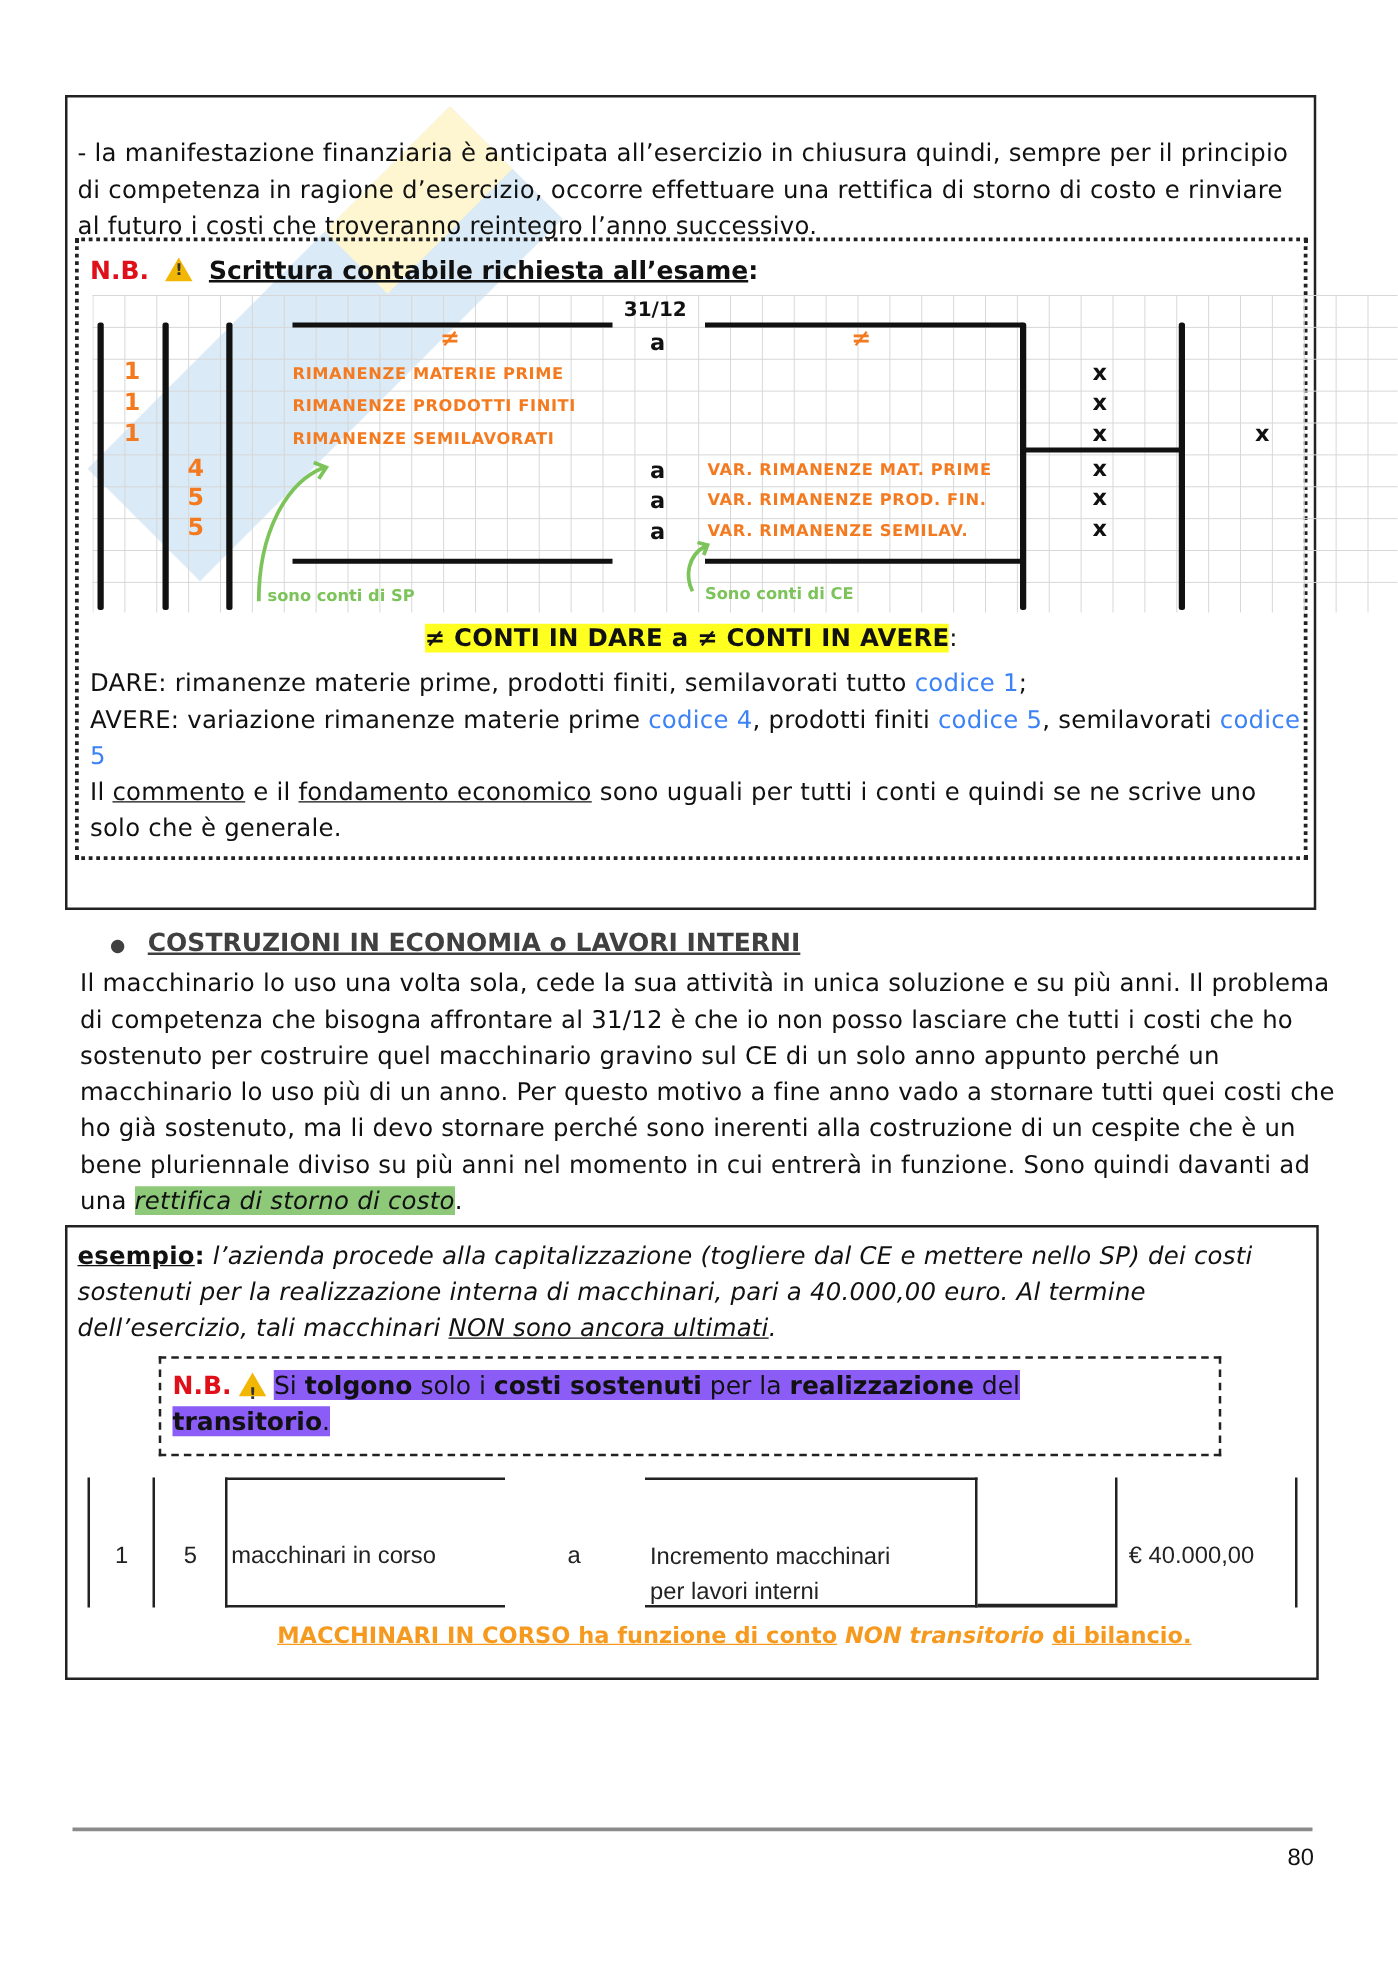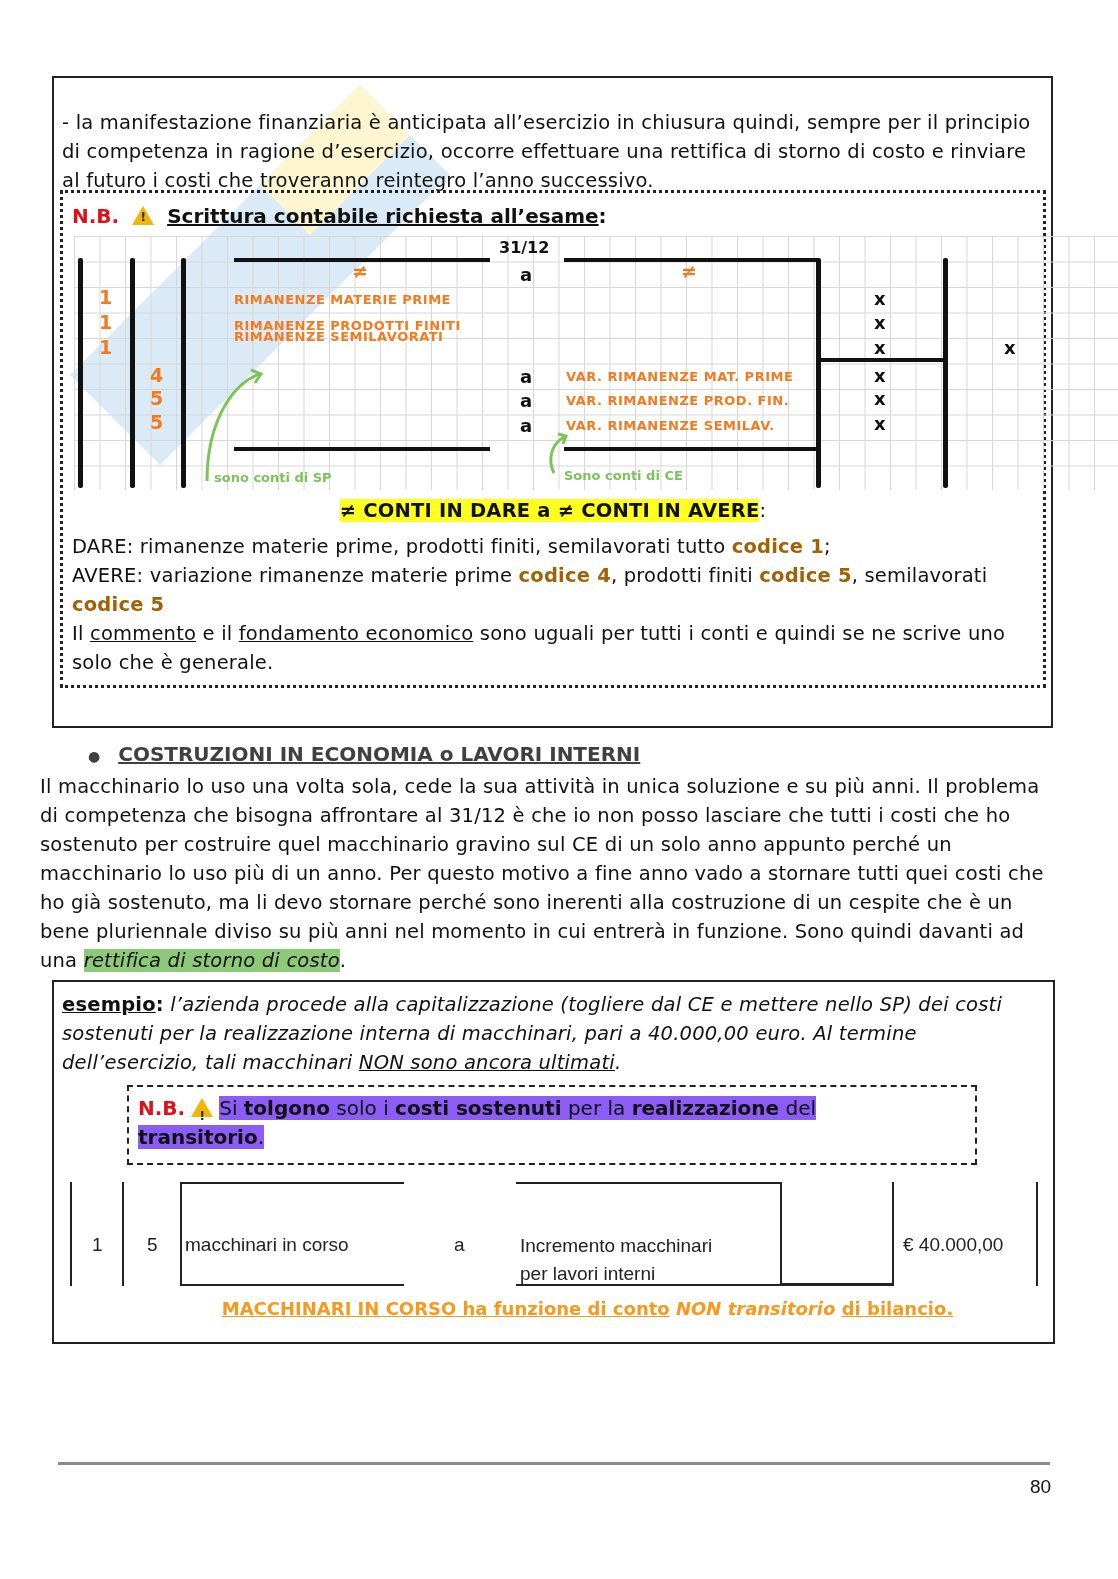--- a/index.html
+++ b/index.html
@@ -17,25 +17,25 @@
   .grid { left:74px; top:236px; width:1068px; height:254px;
     background-image: linear-gradient(to right, #d7d7d7 1px, transparent 1px), linear-gradient(to bottom, #d7d7d7 1px, transparent 1px);
     background-size: 25.5px 25.5px; }
   .vbar { position:absolute; background:#111; width:5px; border-radius:2px; }
   .hbar { position:absolute; background:#111; height:4px; }
   .hand { font-family:"DejaVu Sans", sans-serif; font-weight:bold; color:#f47a20; font-size:13px; letter-spacing:0.5px; }
   .handnum { font-family:"DejaVu Sans", sans-serif; font-weight:bold; color:#f47a20; font-size:19px; }
   .blk { font-weight:bold; color:#111; }
   .green-note { color:#7cc35a; font-size:13px; font-weight:bold; }
   .yellowhl { background:#ffff20; }
-  .gold { color:#a16207; font-weight:bold; }
+  .gold { color:#3b82f6; font-weight:normal; }
   .center { text-align:center; }
   .heading2 { left:88px; top:742px; font-size:20px; font-weight:bold; color:#404040; }
   .heading2 .txt { text-decoration:underline; }
-  .para2 { left:40px; top:772px; width:1010px; }
+  .para2 { left:64px; top:772px; width:1010px; }
   .greenhl { background:#8ec97a; font-style:italic; }
   .box2 { left:52px; top:980px; width:1003px; height:364px; border:2px solid #222; box-sizing:border-box; }
   .ex { left:62px; top:990px; width:985px; }
   .dash { left:127px; top:1085px; width:850px; height:80px; border:2px dashed #222; box-sizing:border-box; }
   .nb2 { left:138px; top:1094px; width:830px; font-size:20px; line-height:29px; }
   .hlo { background:#8b5cf6; }
   .tbl { font-family:"Liberation Sans", sans-serif; font-size:19px; color:#222; }
   .orange-line { left:52px; top:1298px; width:1071px; color:#f59a1e; font-weight:bold; font-size:18px; }
   .footer-line { left:58px; top:1462px; width:992px; height:3px; background:#8a8a8a; }
   .pagenum { left:1030px; top:1476px; font-size:19px; font-family:"Liberation Sans", sans-serif; }
@@ -78,21 +78,21 @@
 
   <div class="abs handnum" style="left:25px; top:50px;">1</div>
   <div class="abs handnum" style="left:25px; top:75px;">1</div>
   <div class="abs handnum" style="left:25px; top:100px;">1</div>
   <div class="abs handnum" style="left:76px; top:128px;">4</div>
   <div class="abs handnum" style="left:76px; top:151px;">5</div>
   <div class="abs handnum" style="left:76px; top:175px;">5</div>
 
   <div class="abs hand" style="left:160px; top:56px;">RIMANENZE MATERIE PRIME</div>
   <div class="abs hand" style="left:160px; top:82px;">RIMANENZE PRODOTTI FINITI</div>
-  <div class="abs hand" style="left:160px; top:93px;">RIMANENZE SEMILAVORATI</div>
+  <div class="abs hand" style="left:160px; top:108px;">RIMANENZE SEMILAVORATI</div>
 
   <div class="abs blk" style="left:446px; top:130px; font-size:18px;">a</div>
   <div class="abs blk" style="left:446px; top:154px; font-size:18px;">a</div>
   <div class="abs blk" style="left:446px; top:179px; font-size:18px;">a</div>
 
   <div class="abs hand" style="left:492px; top:133px;">VAR. RIMANENZE MAT. PRIME</div>
   <div class="abs hand" style="left:492px; top:157px;">VAR. RIMANENZE PROD. FIN.</div>
   <div class="abs hand" style="left:492px; top:182px;">VAR. RIMANENZE SEMILAV.</div>
 
   <div class="abs blk" style="left:800px; top:52px; font-size:18px;">x</div>

